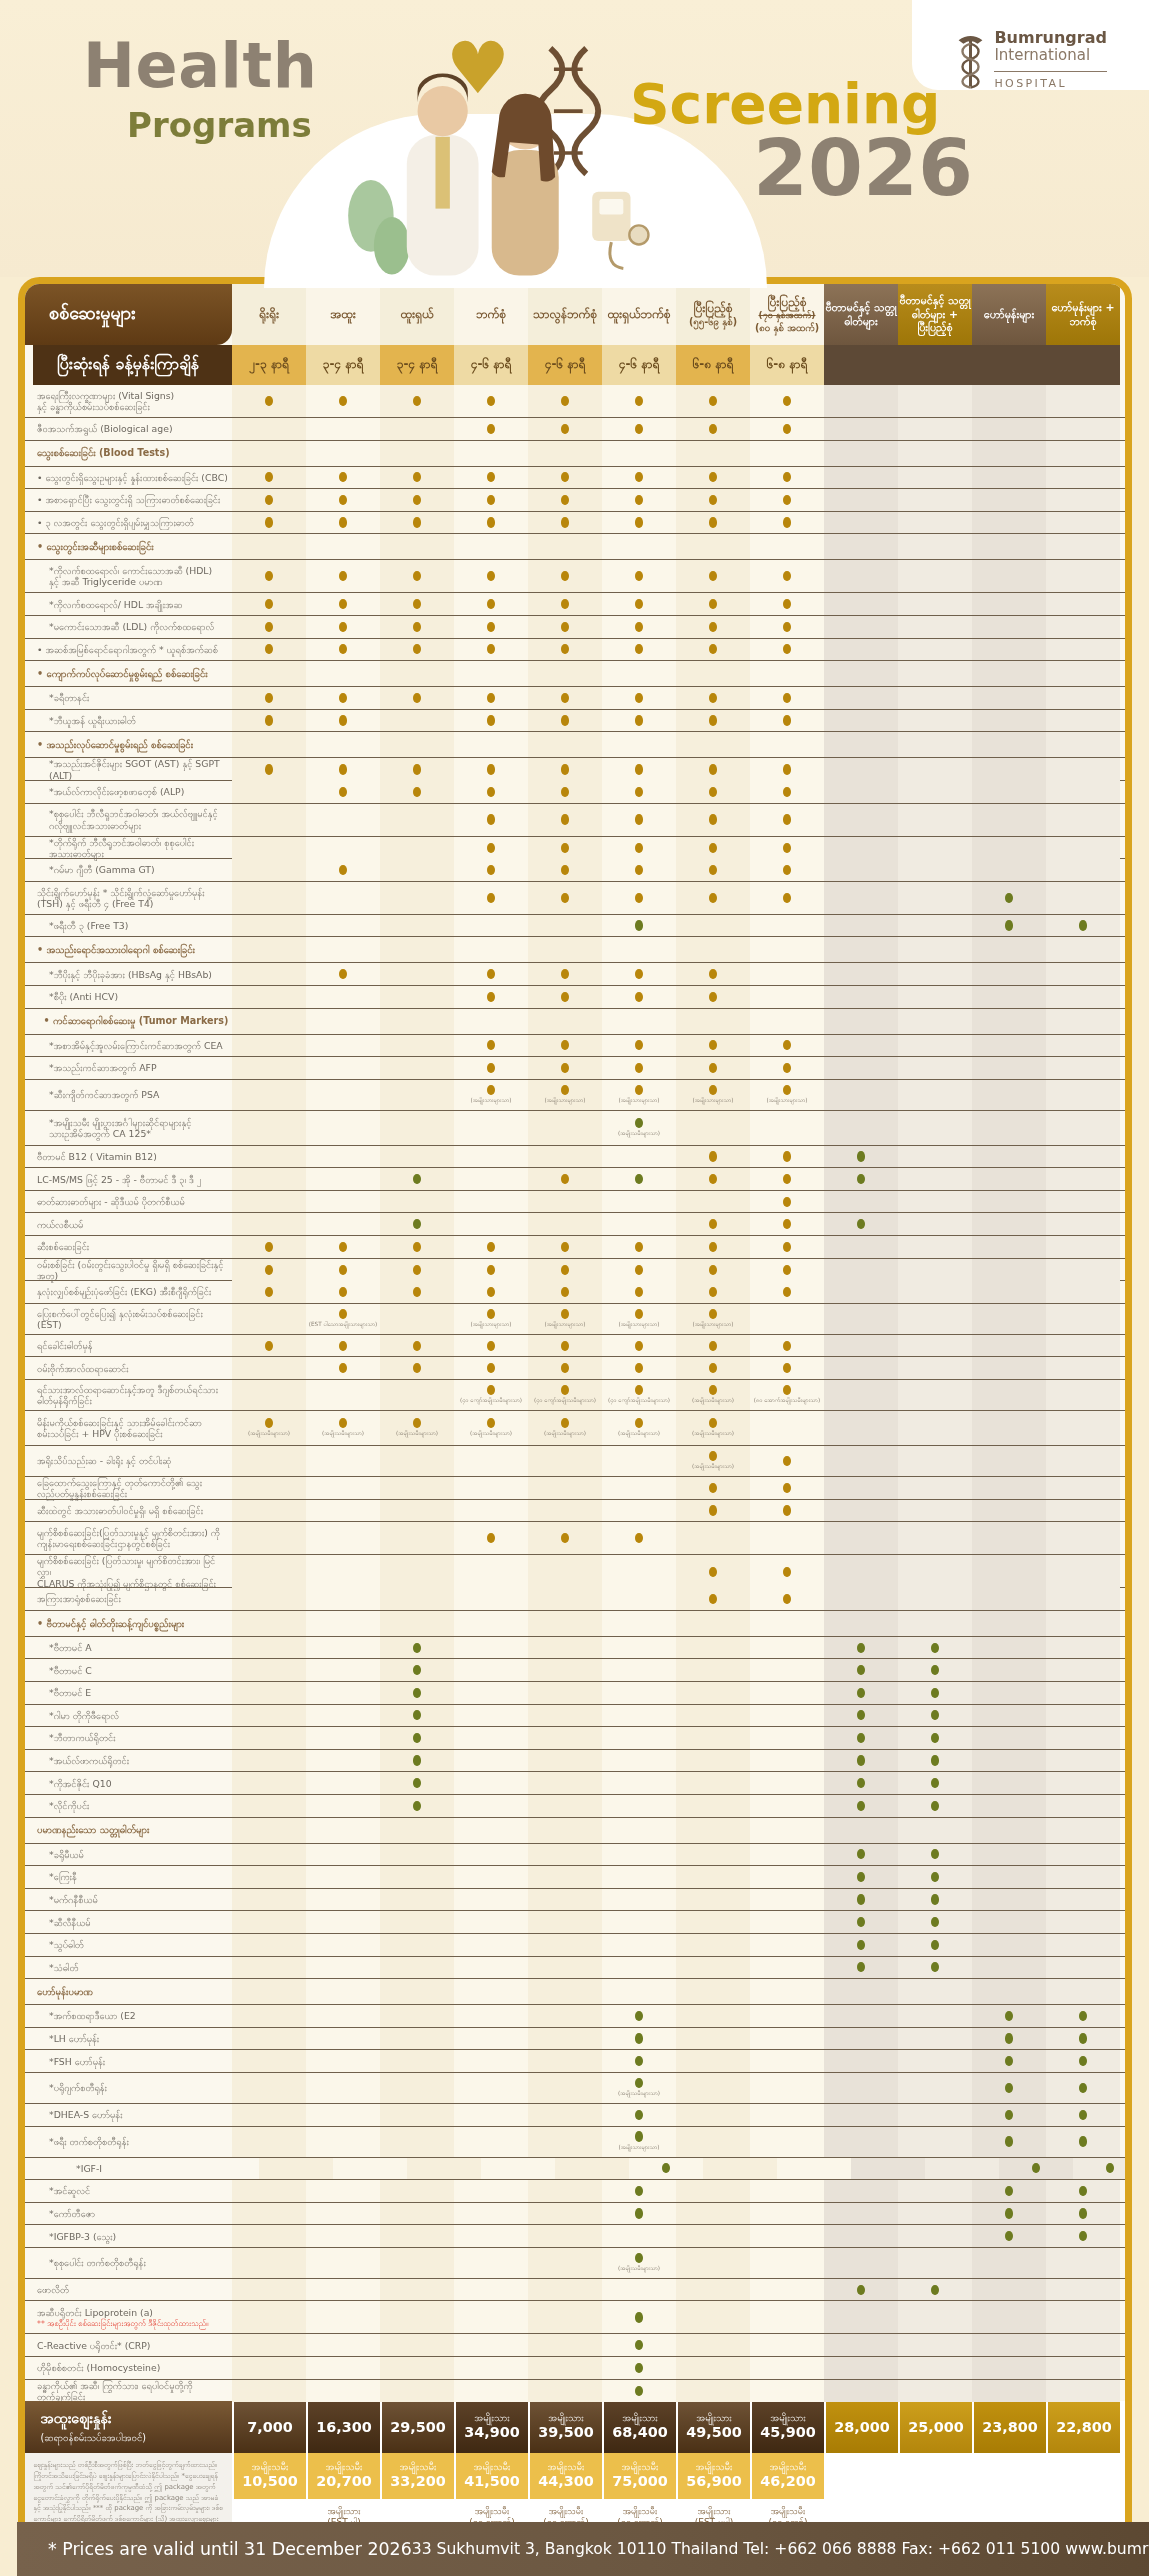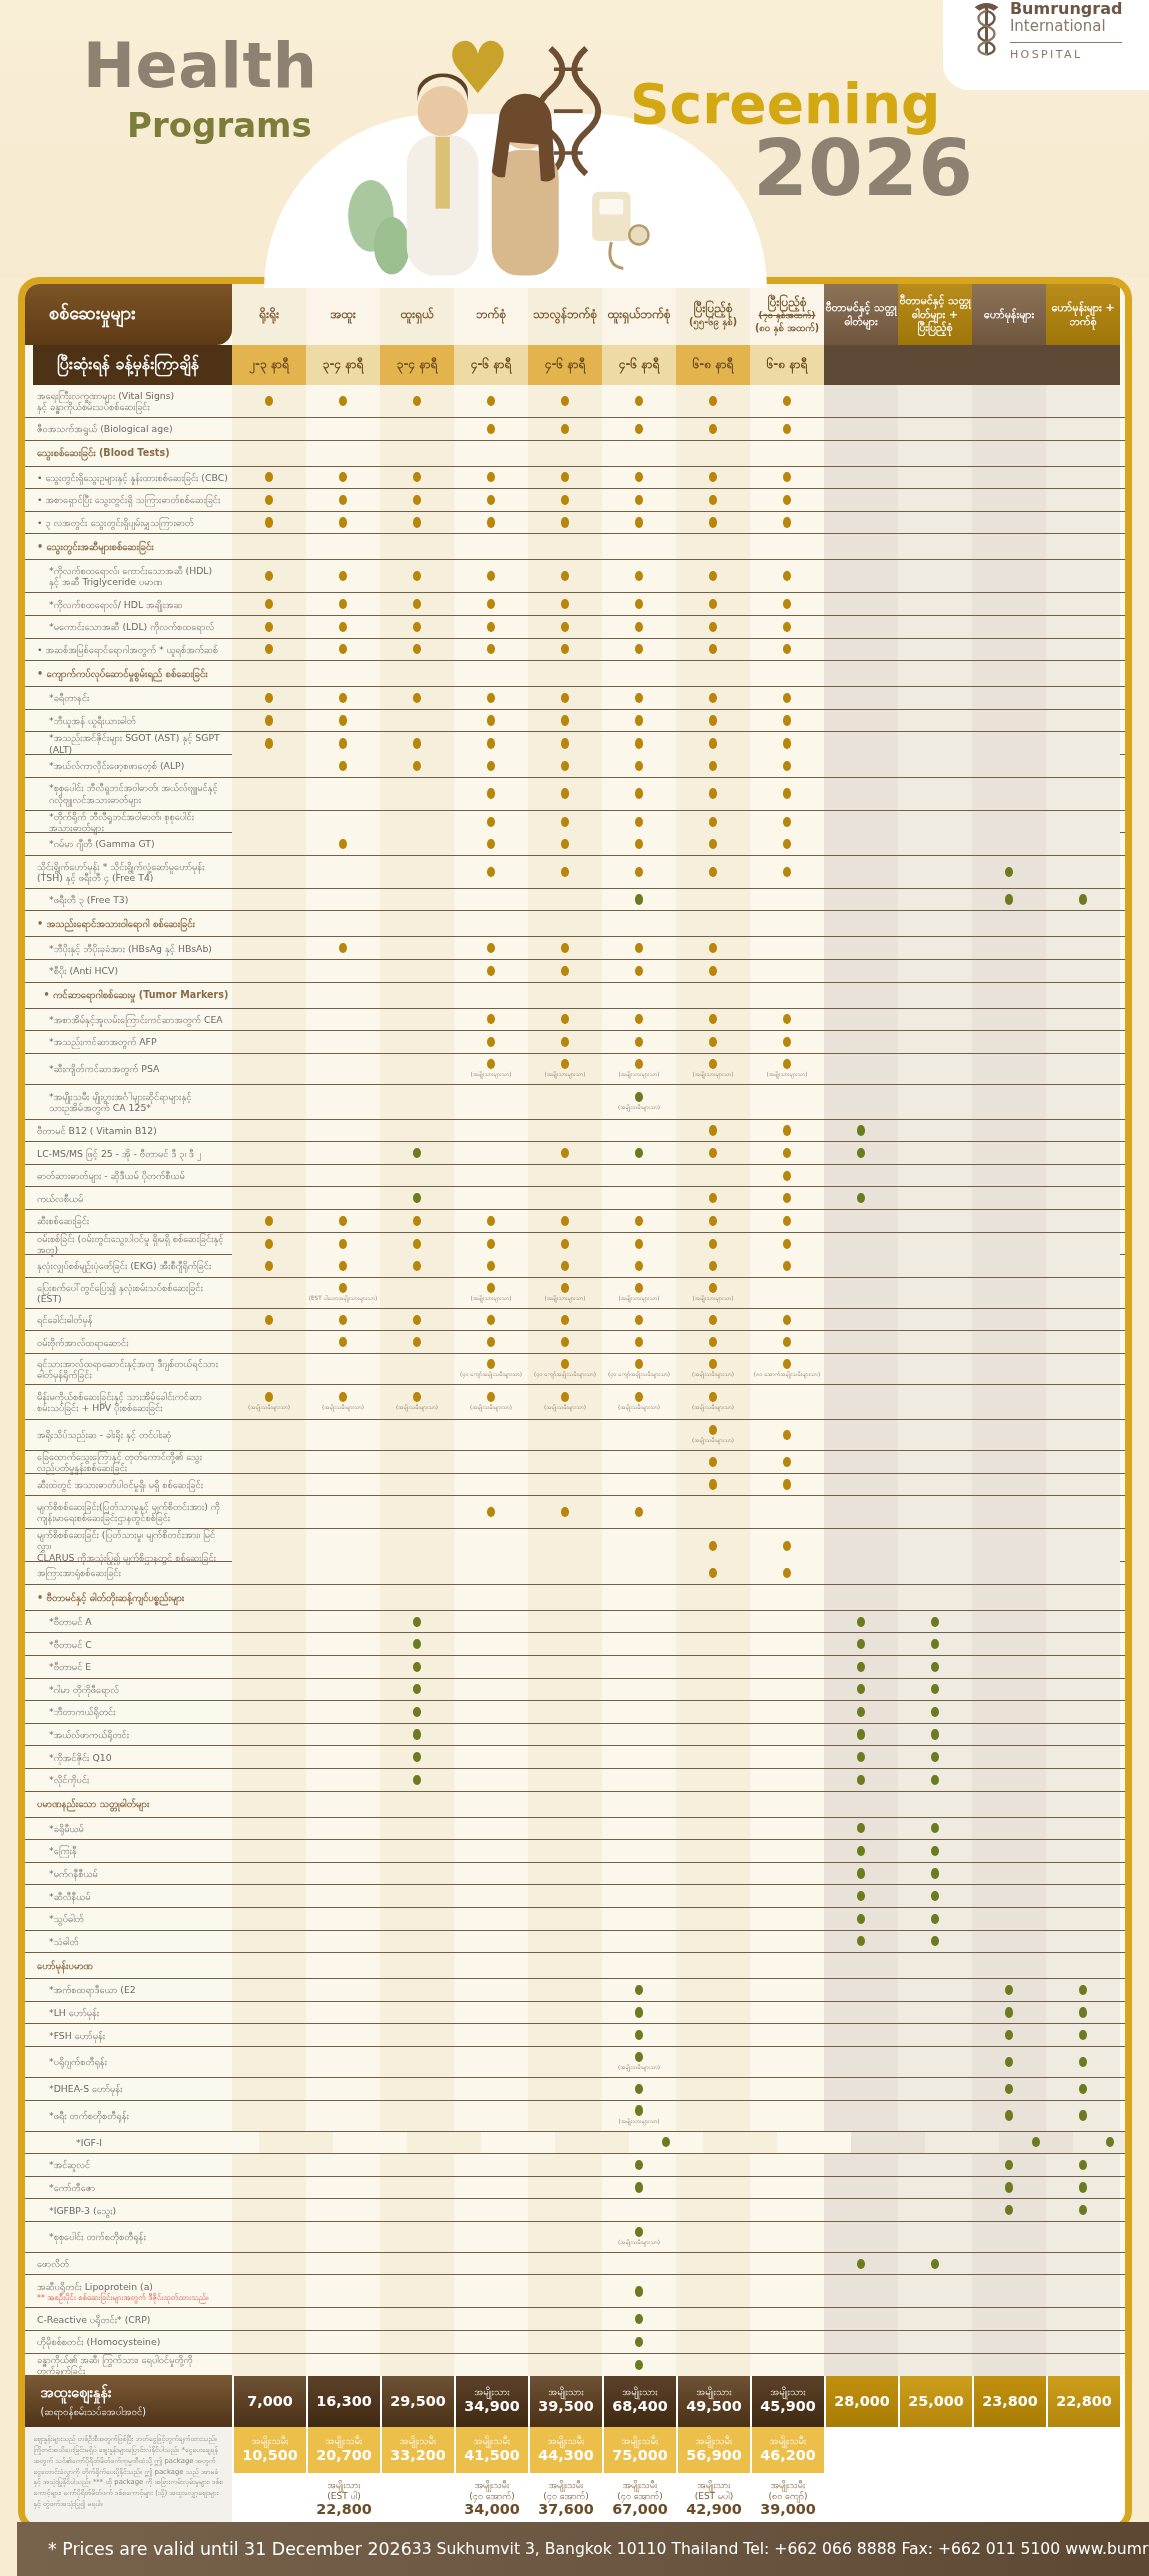--- a/index.html
+++ b/index.html
@@ -10,22 +10,22 @@
     -webkit-font-smoothing:antialiased;
   }
   
   .hero{position:relative;width:1150px;height:277px;background:linear-gradient(#f9efd6,#f6ead0);}
   .hero-dome{position:absolute;left:264px;top:114px;width:503px;height:174px;background:#fff;
     border-radius:252px 252px 0 0;}
   .title-health{position:absolute;left:83px;top:29px;font-size:62px;font-weight:bold;color:#8d8172;letter-spacing:0.6px;}
   .title-programs{position:absolute;left:127px;top:105px;font-size:34px;font-weight:bold;color:#7d7d3a;}
   .title-screening{position:absolute;left:630px;top:72px;font-size:55px;font-weight:bold;color:#d3a813;}
   .title-year{position:absolute;left:753px;top:129px;font-size:79px;font-weight:bold;color:#8d8172;line-height:1;}
-  .logo-box{position:absolute;right:0;top:0;width:207px;height:90px;background:#fff;border-radius:0 0 0 26px;
-    display:flex;align-items:flex-start;justify-content:center;gap:8.4px;}
+  .logo-box{position:absolute;right:0;top:0;width:238px;height:90px;background:#fff;border-radius:0 0 0 26px;
+    display:flex;align-items:flex-end;justify-content:center;gap:8.4px;}
   .logo-text .l1{font-size:16px;font-weight:bold;color:#6b5744;line-height:1.1;}
   .logo-text .l2{font-size:15px;color:#8a7866;line-height:1.15;}
   .logo-text .l3{font-size:11px;letter-spacing:2.4px;color:#8a7866;border-top:1.2px solid #8a7866;margin-top:7px;padding-top:5px;}
   .illus{position:absolute;left:335px;top:12px;width:335px;height:264px;}
   
   .sheet{margin:0 18px;width:1114px;box-sizing:border-box;border:7.8px solid #d9a41e;border-radius:21.6px;
     background:#fbf8ee;overflow:hidden;}
   .grid{display:grid;grid-template-columns:207px repeat(12,74px);}
   
   .hrow1{height:61px;}
@@ -604,20 +604,37 @@
           <span class="dot a"></span>
         </div>
         <div class="cell c8">
           <span class="dot a"></span>
         </div>
         <div class="cell c9"></div>
         <div class="cell c10"></div>
         <div class="cell c11"></div>
         <div class="cell c12"></div>
       </div>
+      <div class="grid row sec" style="height: 25px;">
+        <div class="lbl">
+          <span>• အသည်းလုပ်ဆောင်မှုစွမ်းရည် စစ်ဆေးခြင်း</span>
+        </div>
+        <div class="cell c1"></div>
+        <div class="cell c2"></div>
+        <div class="cell c3"></div>
+        <div class="cell c4"></div>
+        <div class="cell c5"></div>
+        <div class="cell c6"></div>
+        <div class="cell c7"></div>
+        <div class="cell c8"></div>
+        <div class="cell c9"></div>
+        <div class="cell c10"></div>
+        <div class="cell c11"></div>
+        <div class="cell c12"></div>
+      </div>
       <div class="grid row" style="height: 21.6px;">
         <div class="lbl ind">
           <span>*အသည်းအင်ဇိုင်းများ SGOT (AST) နှင့် SGPT (ALT)</span>
         </div>
         <div class="cell c1">
           <span class="dot a"></span>
         </div>
         <div class="cell c2">
           <span class="dot a"></span>
         </div>

